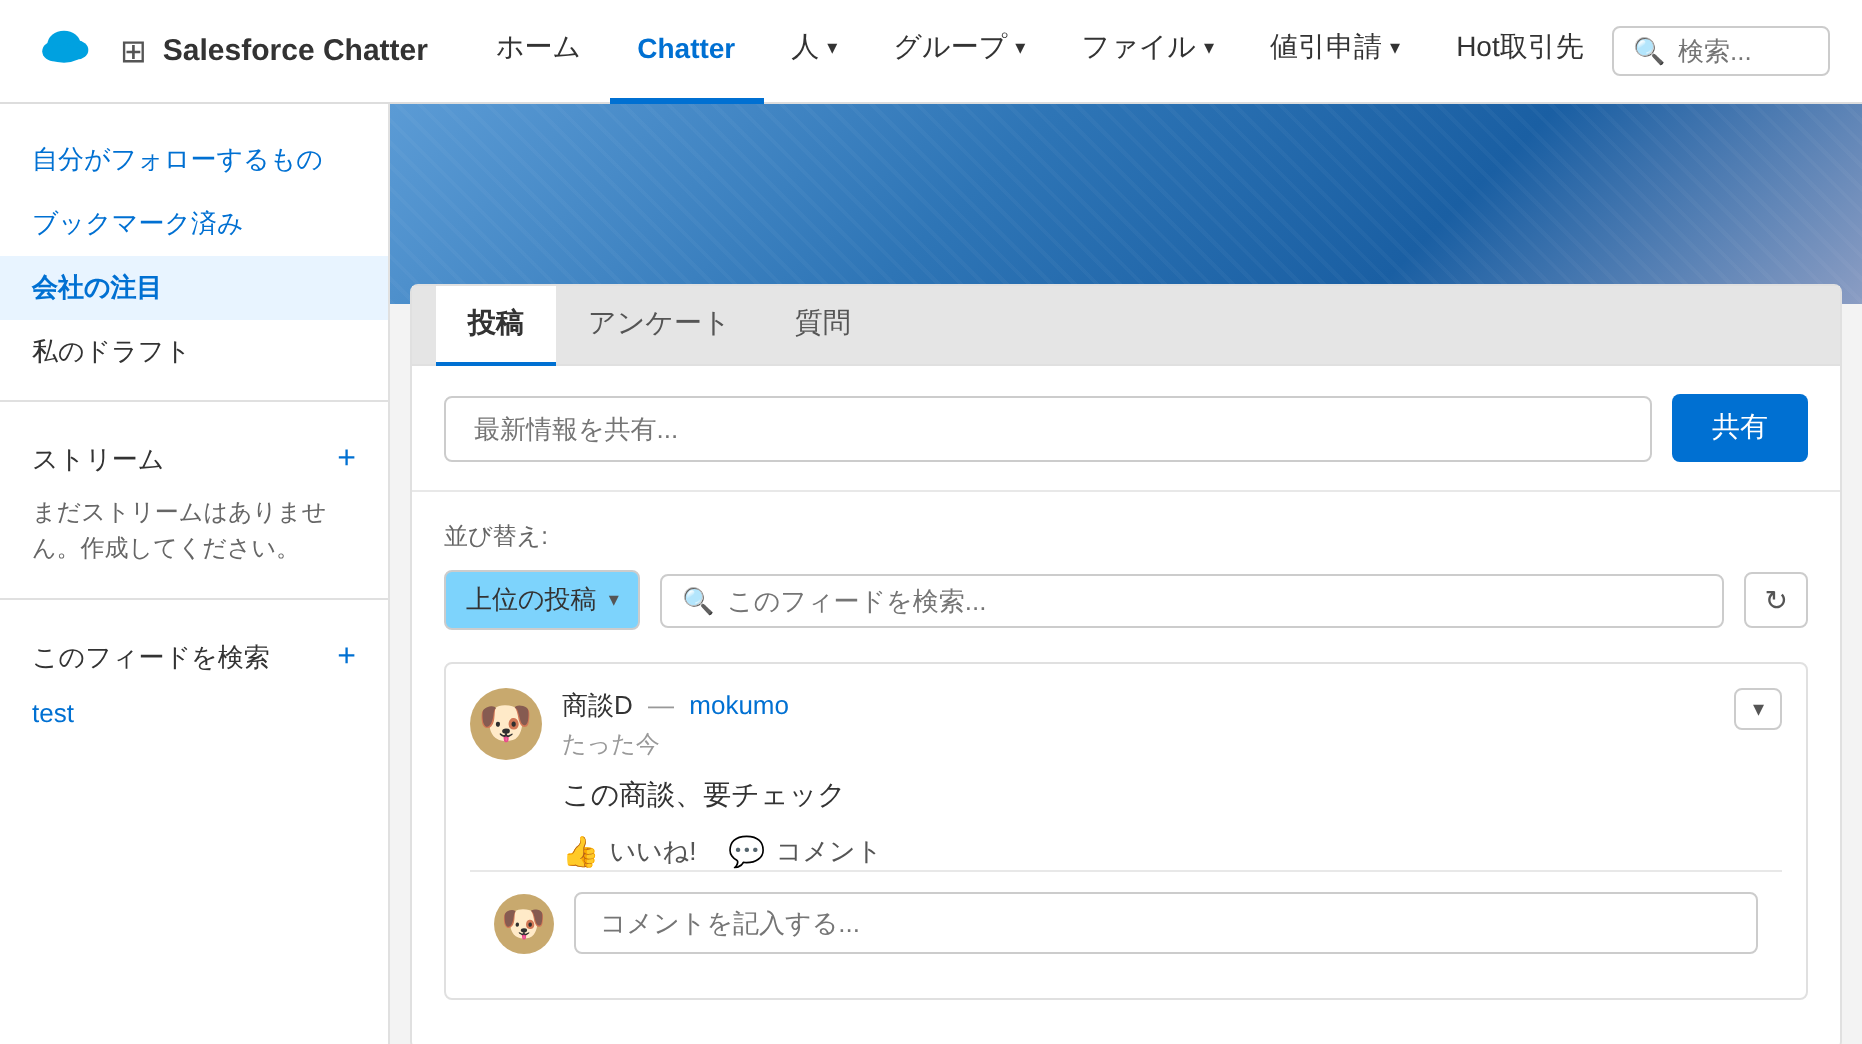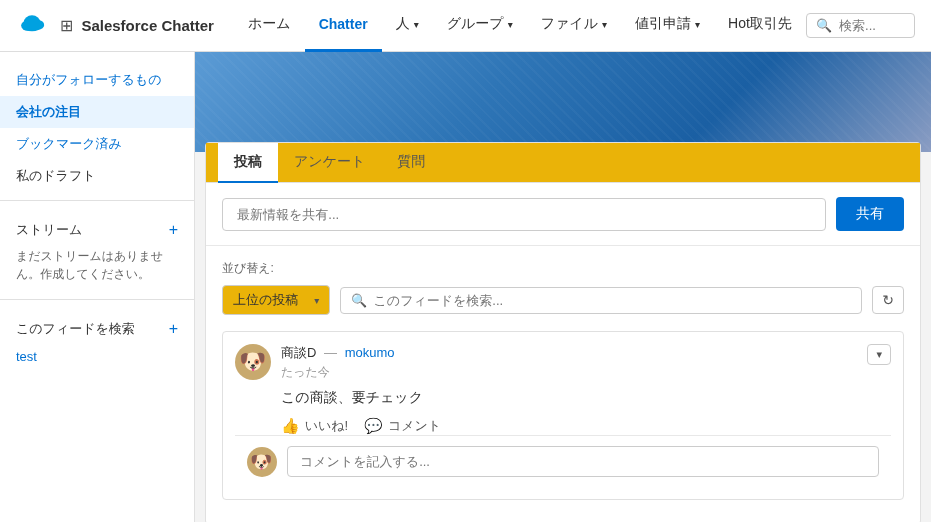--- a/index.html
+++ b/index.html
@@ -161,21 +161,21 @@
       margin: -10px 10px 0 10px;
       border-radius: 4px;
       border: 1px solid #e0e0e0;
       position: relative;
     }
 
     
     .tab-bar {
       display: flex;
       border-bottom: 1px solid #e0e0e0;
-      background: #eab308;
+      background: #e5e5e5;
       padding: 0 12px;
     }
     .tab {
       padding: 10px 16px;
       cursor: pointer;
       font-size: 14px;
       color: #555;
       border-bottom: 2px solid transparent;
       margin-bottom: -1px;
     }
@@ -231,22 +231,22 @@
       margin-bottom: 16px;
     }
     .sort-dropdown {
       display: flex;
       align-items: center;
       border: 1px solid #ccc;
       border-radius: 4px;
       padding: 5px 10px;
       font-size: 13px;
       cursor: pointer;
-      background: #eab308;
-      gap: 16px;
+      background: #7dd3fc;
+      gap: 6px;
     }
     .sort-dropdown .chev { font-size: 10px; color: #555; }
     .feed-search {
       flex: 1;
       display: flex;
       align-items: center;
       border: 1px solid #ccc;
       border-radius: 4px;
       padding: 5px 10px;
       background: #fff;
@@ -425,25 +425,25 @@
     <input type="text" placeholder="検索..." style="">
   </div>
 </div>
 
 <div class="main-layout">
 
   <div class="sidebar">
     <div class="sidebar-item">
       <span>自分がフォローするもの</span>
     </div>
+    <div class="sidebar-item">
+      <span>ブックマーク済み</span>
+    </div>
     <div class="sidebar-item active">
       <span>会社の注目</span>
-    </div>
-    <div class="sidebar-item">
-      <span>ブックマーク済み</span>
     </div>
     <div class="sidebar-item plain">
       <span>私のドラフト</span>
     </div>
 
     <div class="sidebar-divider"></div>
 
     <div class="sidebar-section-title">
       <span>ストリーム</span>
       <span class="plus-icon">+</span>

